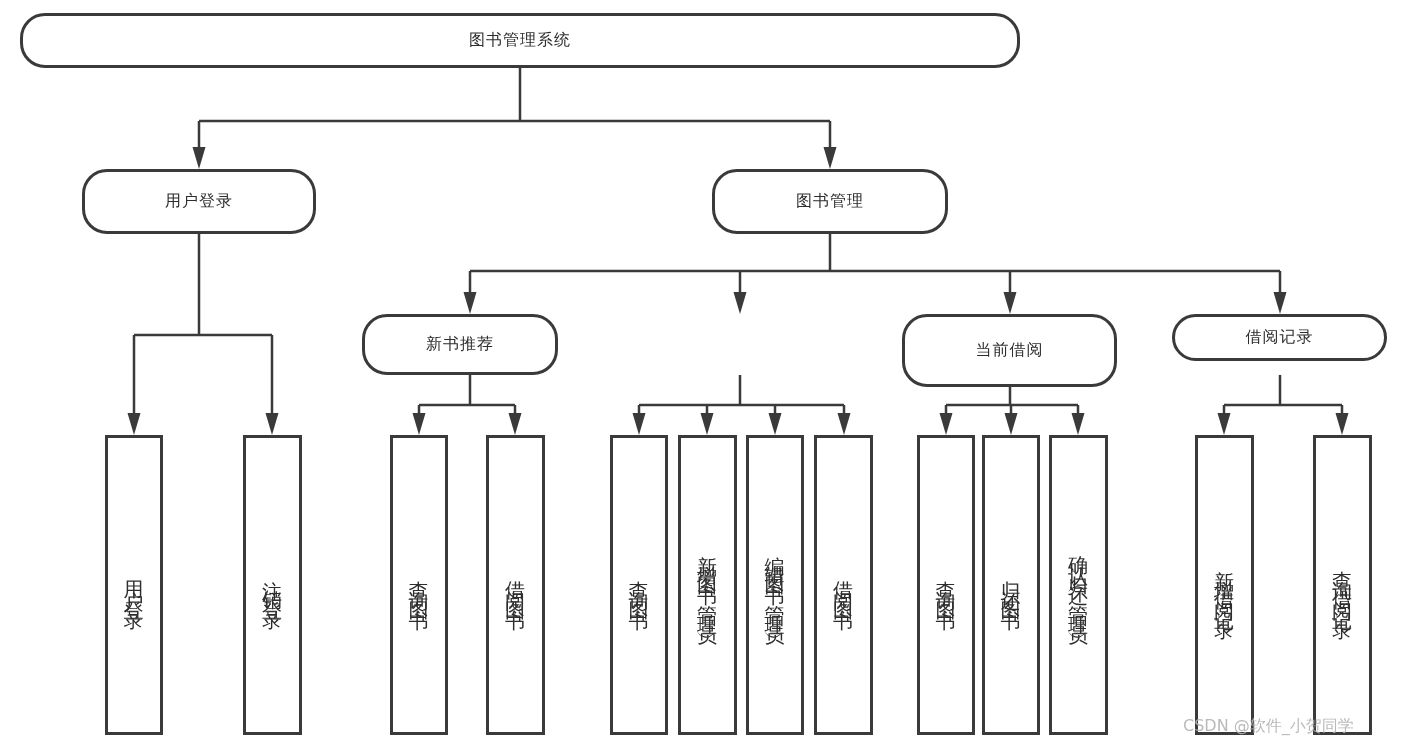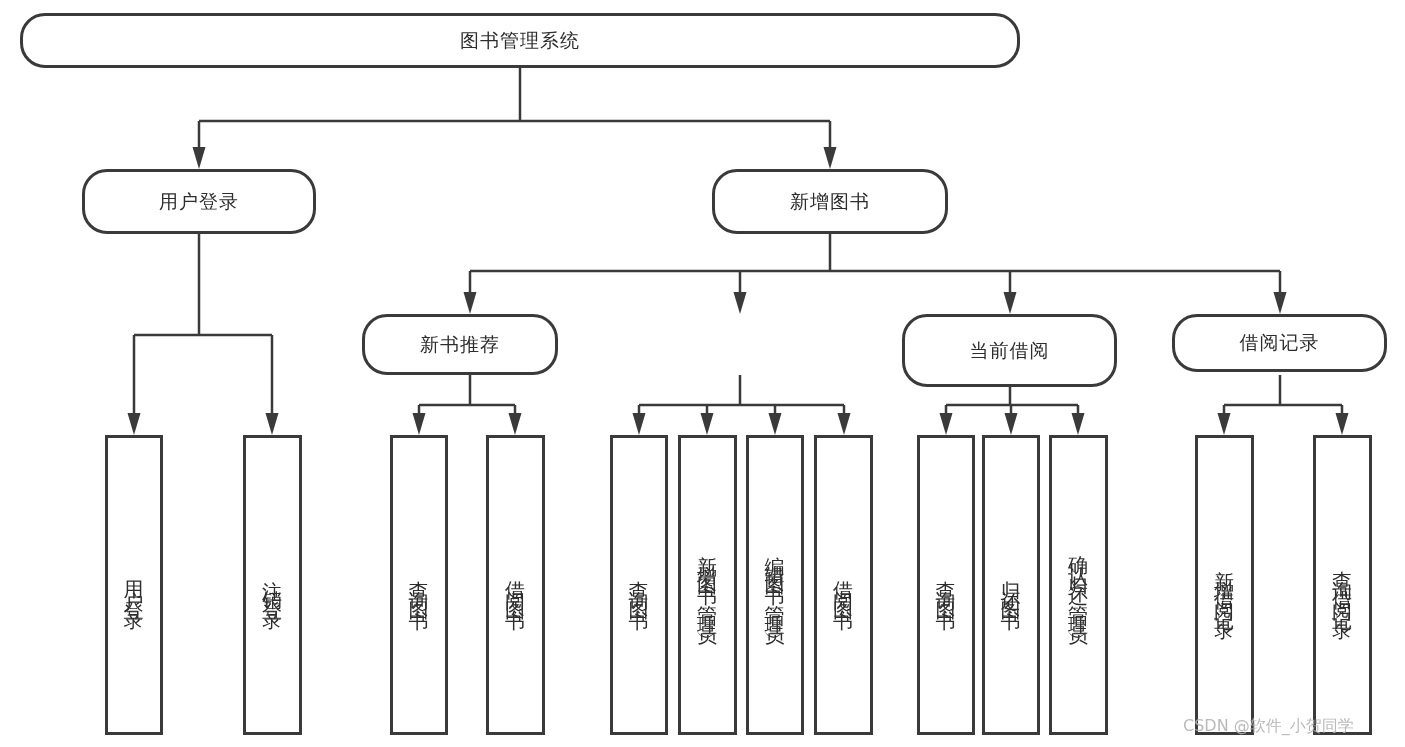--- a/index.html
+++ b/index.html
@@ -25,21 +25,21 @@
     position: absolute;
     box-sizing: border-box;
     background: #ffffff;
     border: 3px solid #3a3a3a;
     color: #2d2d2d;
     display: flex;
     align-items: center;
     justify-content: center;
   }
   .hbox {
-    font-size: 19px;
+    font-size: 16px;
     letter-spacing: 1px;
     white-space: nowrap;
     border-radius: 25px;
   }
   .vbox {
     writing-mode: vertical-rl;
     font-size: 20px;
     letter-spacing: 10px;
     line-height: 1;
     top: 435px;
@@ -104,25 +104,25 @@
       <path d="M1011 435 L1004.5 413 L1017.5 413 Z"></path>
       <path d="M1078 435 L1071.5 413 L1084.5 413 Z"></path>
       <path d="M1224 435 L1217.5 413 L1230.5 413 Z"></path>
       <path d="M1342 435 L1335.5 413 L1348.5 413 Z"></path>
     </g>
   </svg>
 
   <div class="box hbox" style="left:20px; top:13px; width:1000px; height:55px;">图书管理系统</div>
 
   <div class="box hbox" style="left:82px; top:169px; width:234px; height:65px;">用户登录</div>
-  <div class="box hbox" style="left:712px; top:169px; width:236px; height:65px;">新增图书</div>
+  <div class="box hbox" style="left:712px; top:169px; width:236px; height:65px;">图书管理</div>
 
   <div class="box hbox" style="left:362px; top:314px; width:196px; height:61px;">新书推荐</div>
   <div class="box hbox" style="left:902px; top:314px; width:215px; height:73px;">当前借阅</div>
-  <div class="box hbox" style="left:1172px; top:314px; width:215px; height:58px;">借阅记录</div>
+  <div class="box hbox" style="left:1172px; top:314px; width:215px; height:47px;">借阅记录</div>
 
   <div class="box vbox" style="left:105px; width:58px;">用户登录</div>
   <div class="box vbox" style="left:243px; width:59px;">注销登录</div>
 
   <div class="box vbox" style="left:390px; width:58px;">查询图书</div>
   <div class="box vbox" style="left:486px; width:59px;">借阅图书</div>
 
   <div class="box vbox" style="left:610px; width:58px;">查询图书</div>
   <div class="box vbox" style="left:678px; width:59px;">新增图书（管理员）</div>
   <div class="box vbox" style="left:746px; width:58px;">编辑图书（管理员）</div>

